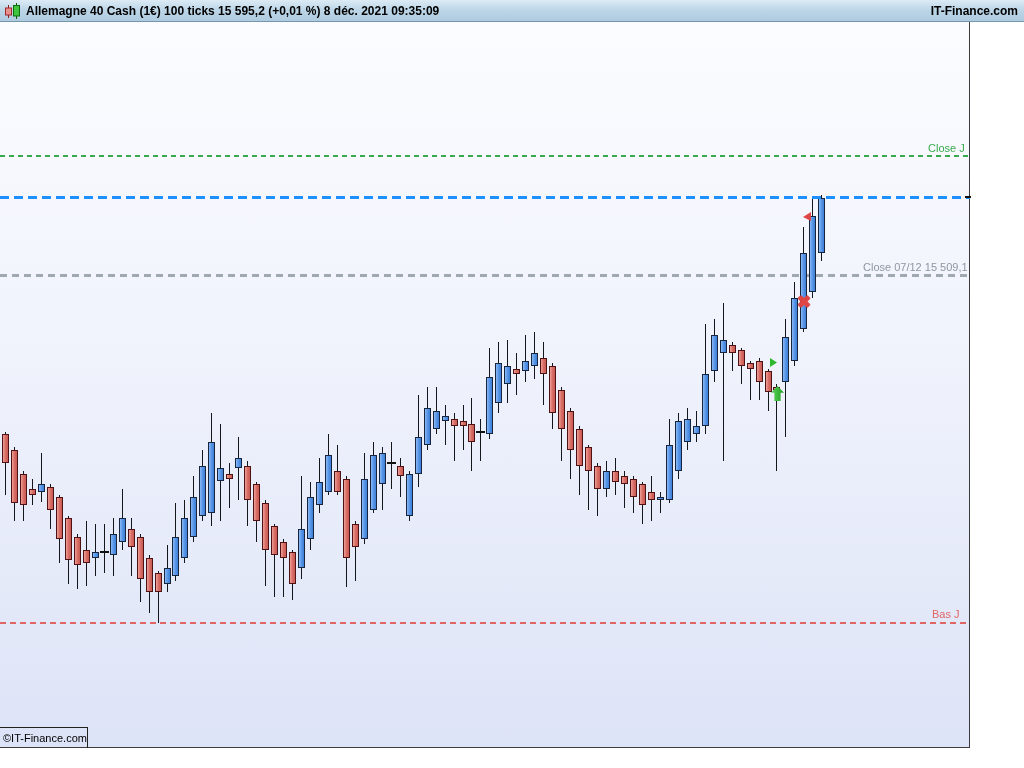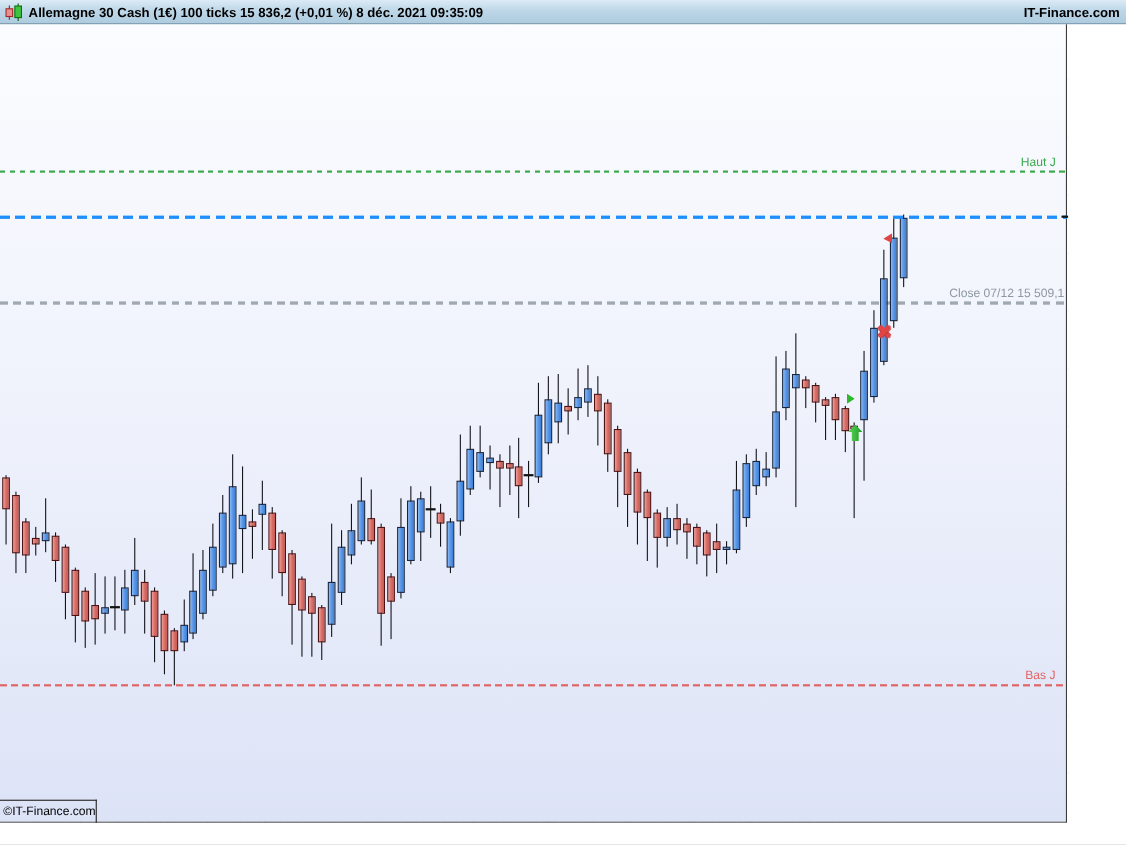--- a/index.html
+++ b/index.html
@@ -123,21 +123,21 @@
       <div style="position: absolute; left: 669.3px; top: 748px; width: 1px; height: 3px; background: rgb(154, 163, 181);"></div>
       <div style="position: absolute; left: 687.2px; top: 748px; width: 1px; height: 3px; background: rgb(154, 163, 181);"></div>
       <div style="position: absolute; left: 705.2px; top: 748px; width: 1px; height: 3px; background: rgb(154, 163, 181);"></div>
       <div style="position: absolute; left: 723.1px; top: 748px; width: 1px; height: 3px; background: rgb(154, 163, 181);"></div>
       <div style="position: absolute; left: 741px; top: 748px; width: 1px; height: 3px; background: rgb(154, 163, 181);"></div>
       <div style="position: absolute; left: 759px; top: 748px; width: 1px; height: 3px; background: rgb(154, 163, 181);"></div>
       <div style="position: absolute; left: 776.9px; top: 748px; width: 1px; height: 3px; background: rgb(154, 163, 181);"></div>
       <div style="position: absolute; left: 794.9px; top: 748px; width: 1px; height: 3px; background: rgb(154, 163, 181);"></div>
       <div style="position: absolute; left: 812.8px; top: 748px; width: 1px; height: 3px; background: rgb(154, 163, 181);"></div>
       <div style="position: absolute; left: 0px; top: 155px; width: 970px; height: 2px; background: repeating-linear-gradient(90deg, rgb(58, 170, 78) 0px, rgb(58, 170, 78) 5px, transparent 5px, transparent 9px);"></div>
-      <div style="position: absolute; left: 928px; top: 142px; font-size: 11px; color: rgb(58, 170, 78); white-space: nowrap;">Haut J</div>
+      <div style="position: absolute; left: 928px; top: 142px; font-size: 11px; color: rgb(58, 170, 78); white-space: nowrap;">Close J</div>
       <div style="position: absolute; left: 0px; top: 274.2px; width: 970px; height: 3px; background: repeating-linear-gradient(90deg, rgb(160, 168, 176) 0px, rgb(160, 168, 176) 7px, transparent 7px, transparent 12px);"></div>
       <div style="position: absolute; left: 863px; top: 260.7px; font-size: 11px; color: rgb(143, 151, 159); white-space: nowrap;">Close 07/12 15 509,1</div>
       <div style="position: absolute; left: 0px; top: 622.3px; width: 970px; height: 2px; background: repeating-linear-gradient(90deg, rgb(224, 101, 101) 0px, rgb(224, 101, 101) 6px, transparent 6px, transparent 10px);"></div>
       <div style="position: absolute; left: 932px; top: 608.3px; font-size: 11px; color: rgb(224, 101, 101); white-space: nowrap;">Bas J</div>
       <div style="position: absolute; left: 5px; top: 431.6px; width: 1px; height: 63px; background: rgb(21, 21, 28);"></div>
       <div style="position: absolute; left: 2px; top: 434.3px; width: 7px; height: 28.9px; box-sizing: border-box; border: 1px solid rgb(79, 18, 18); background: linear-gradient(90deg, rgb(237, 160, 154) 0%, rgb(217, 110, 102) 50%, rgb(200, 91, 83) 100%);"></div>
       <div style="position: absolute; left: 14px; top: 447.4px; width: 1px; height: 73.5px; background: rgb(21, 21, 28);"></div>
       <div style="position: absolute; left: 11px; top: 450px; width: 7px; height: 52.5px; box-sizing: border-box; border: 1px solid rgb(79, 18, 18); background: linear-gradient(90deg, rgb(237, 160, 154) 0%, rgb(217, 110, 102) 50%, rgb(200, 91, 83) 100%);"></div>
       <div style="position: absolute; left: 22.9px; top: 471px; width: 1px; height: 49.9px; background: rgb(21, 21, 28);"></div>
       <div style="position: absolute; left: 19.9px; top: 473.6px; width: 7px; height: 31.5px; box-sizing: border-box; border: 1px solid rgb(79, 18, 18); background: linear-gradient(90deg, rgb(237, 160, 154) 0%, rgb(217, 110, 102) 50%, rgb(200, 91, 83) 100%);"></div>
@@ -339,17 +339,17 @@
     <span>©IT-Finance.com</span>
   </div>
 
   <div id="titlebar">
     <svg id="logo" width="19" height="16" viewBox="0 0 19 16">
       <line x1="4.5" y1="2" x2="4.5" y2="15" stroke="#8a2020" stroke-width="1"></line>
       <rect x="1.5" y="5" width="6" height="7" fill="#e89090" stroke="#a32828" stroke-width="1"></rect>
       <line x1="12.5" y1="0" x2="12.5" y2="16" stroke="#0a5c0a" stroke-width="1"></line>
       <rect x="9.5" y="2.5" width="6" height="10.5" fill="#3fc43f" stroke="#0c6e0c" stroke-width="1"></rect>
     </svg>
-    <span class="t">Allemagne 30 Cash (1€) 100 ticks 15 836,2 (+0,01 %) 8 déc. 2021 09:35:09</span>
+    <span class="t">Allemagne 40 Cash (1€) 100 ticks 15 595,2 (+0,01 %) 8 déc. 2021 09:35:09</span>
     <span class="b">IT-Finance.com</span>
   </div>
 
 </div>
 
 </body></html>

